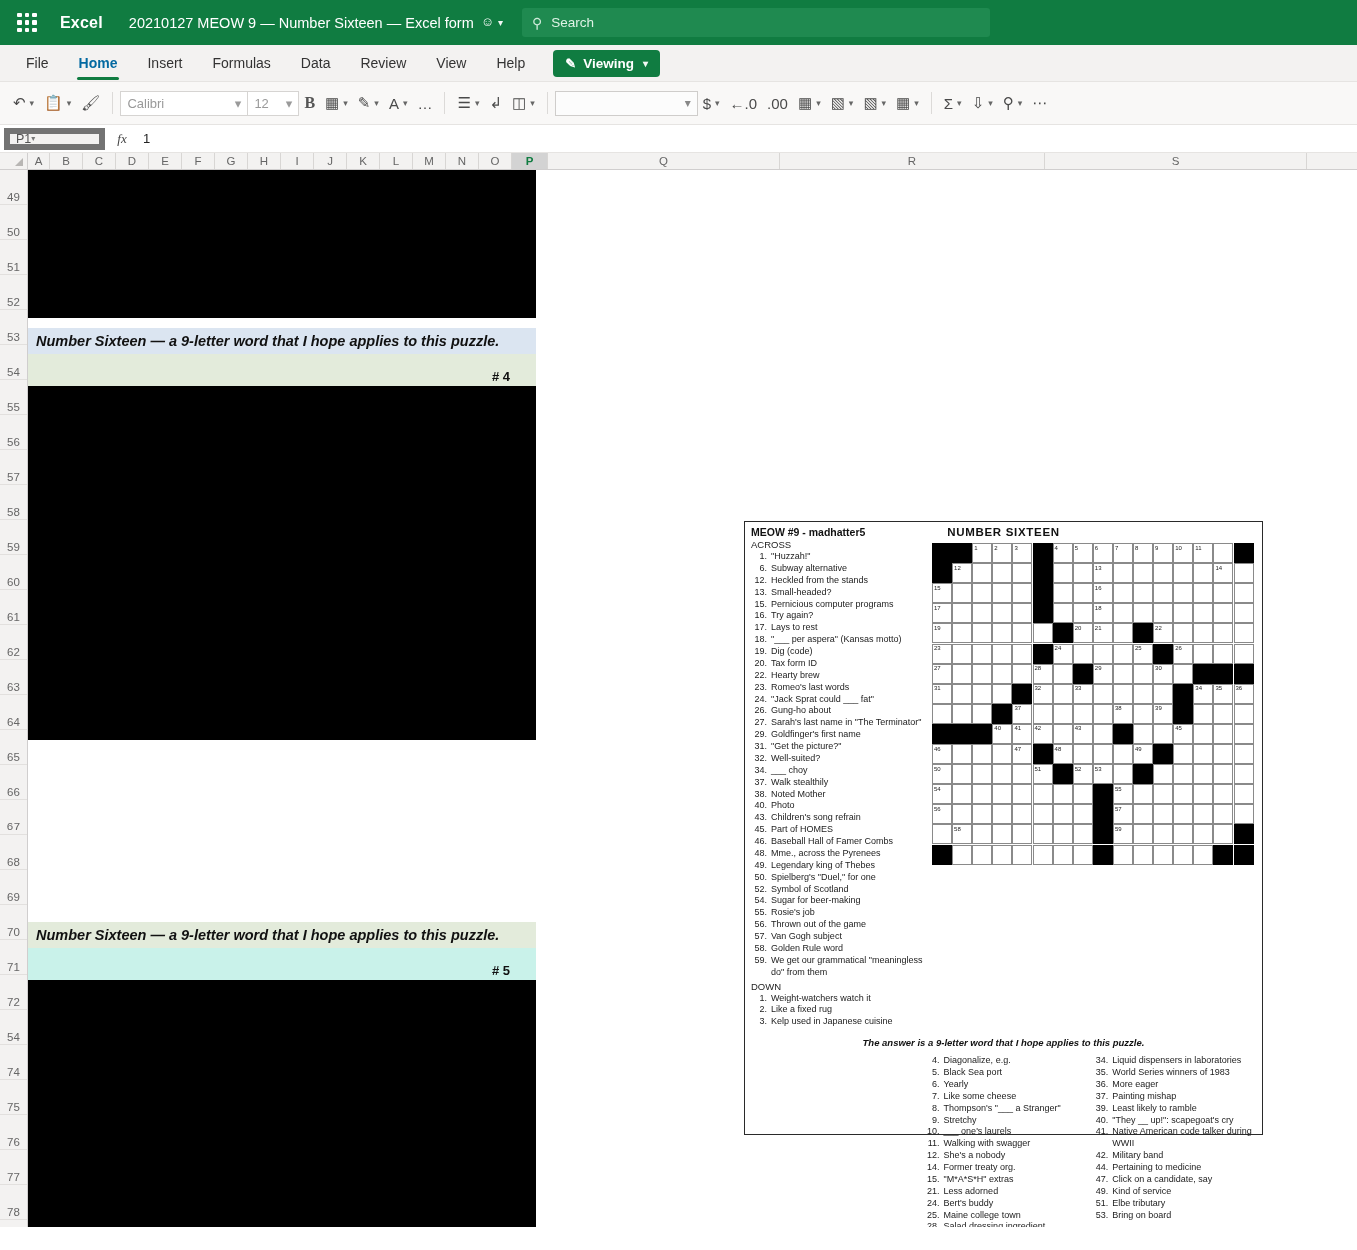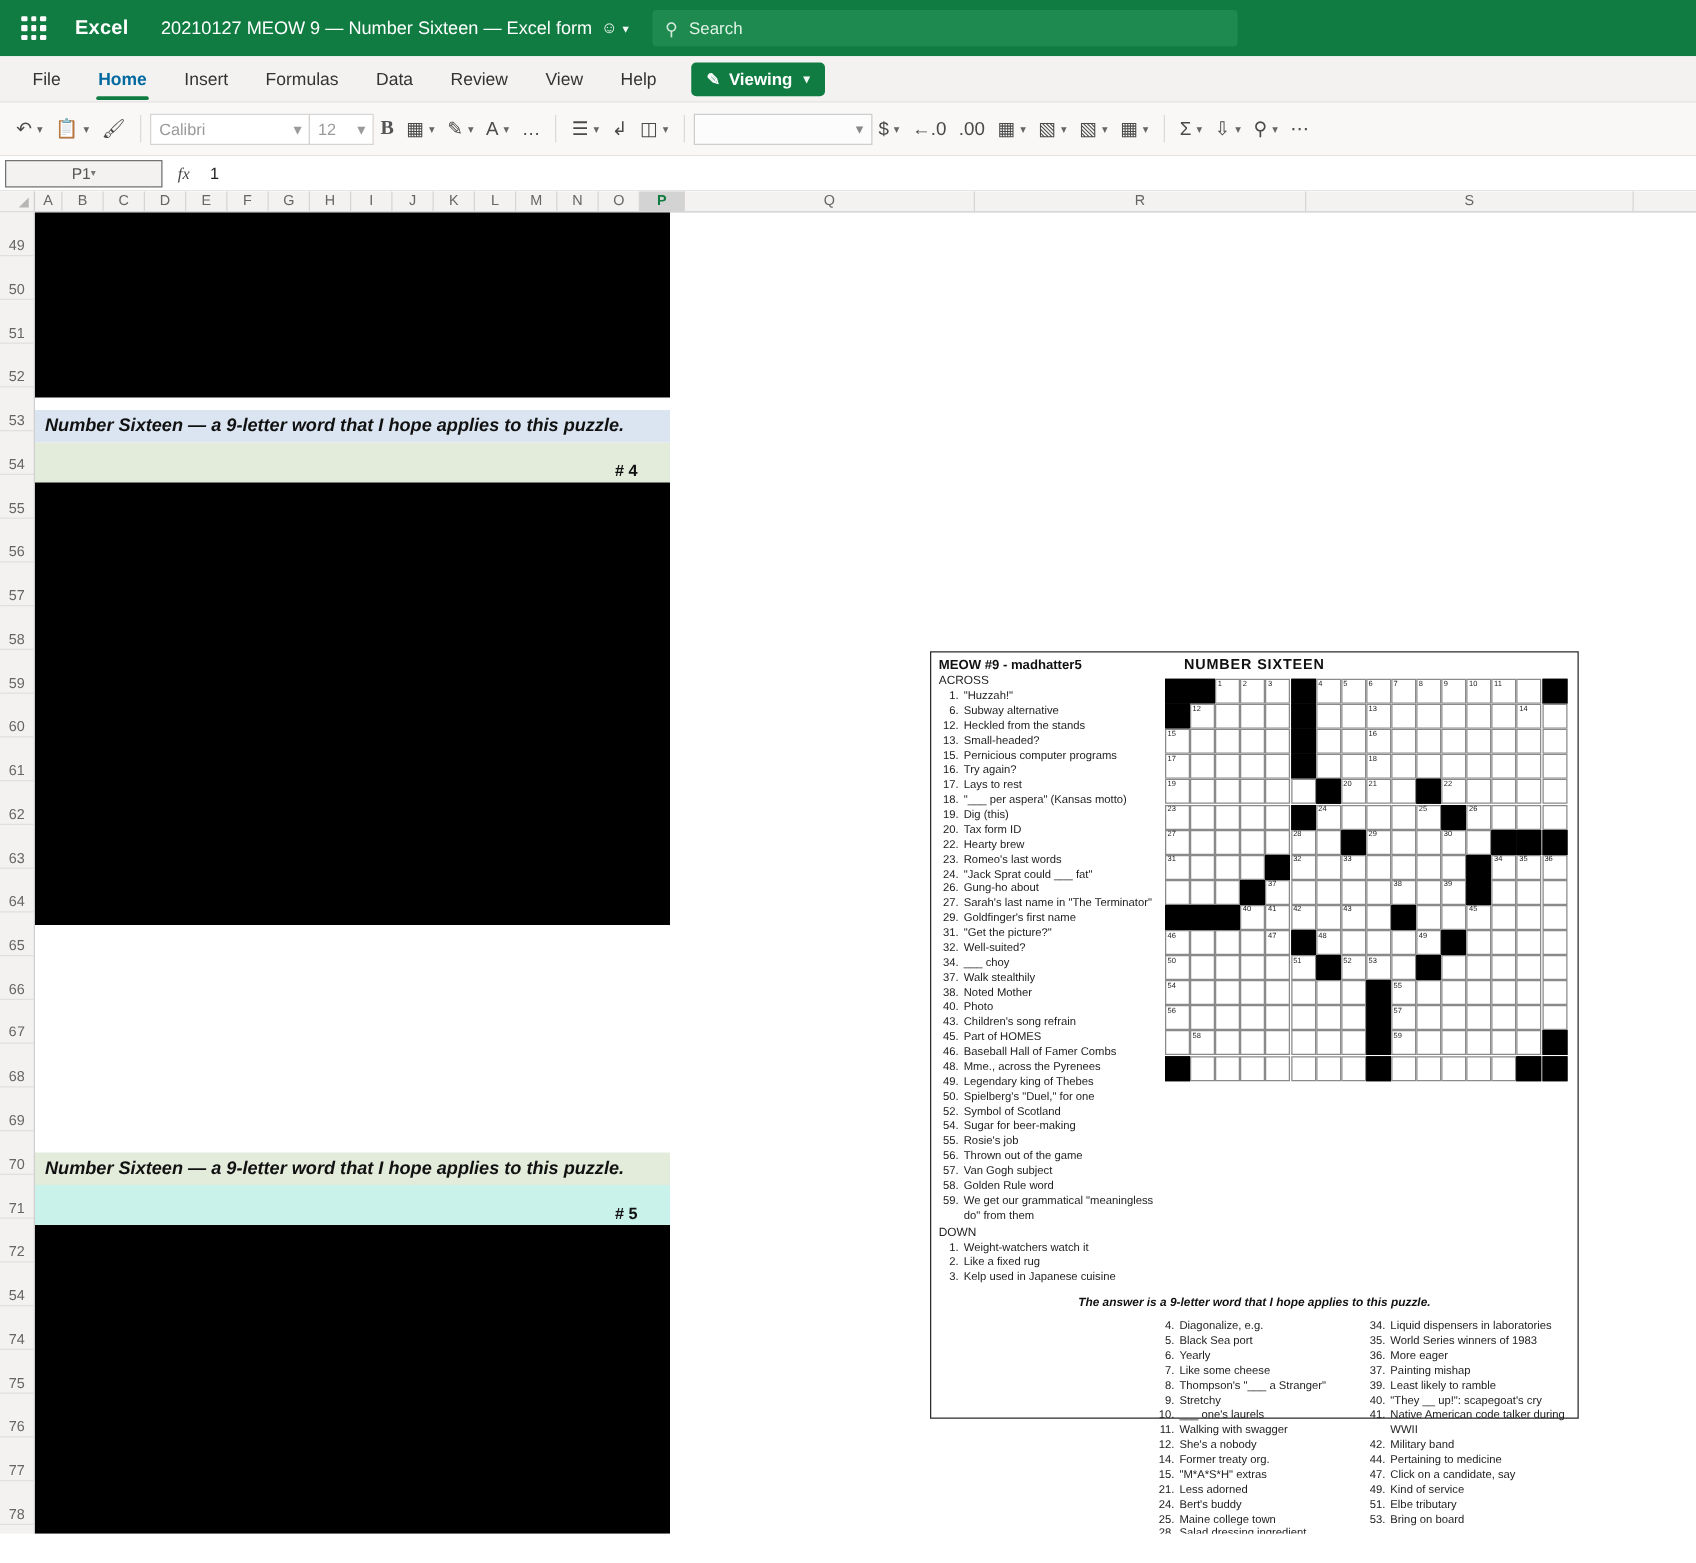--- a/index.html
+++ b/index.html
@@ -76,23 +76,23 @@
     width:143px; height:25px; border:1px solid #cfcdcb; background:#fcfcfc;
     display:flex; align-items:center; padding:0 6px; font-size:12px; color:#888;
     justify-content:flex-end; cursor:pointer;
   }
   .bold-b { font-weight:bold; font-size:16px; color:#555; font-family:"Liberation Serif", serif; }
 
   
   .formulabar { height:28px; background:#fff; display:flex; align-items:center;
     border-bottom:1px solid #e6e4e2; }
   .namebox {
-    width:126px; height:22px; margin-left:4px; background:#f3f2f1;
-    border:1px solid #737373; display:flex; align-items:center; padding:0 6px;
-    font-size:12.5px; color:#555; justify-content:center; cursor:pointer;
+    width:101px; height:22px; margin-left:4px; background:#f3f2f1;
+    border:6px solid #737373; display:flex; align-items:center; padding:0 6px;
+    font-size:12.5px; color:#555; justify-content:flex-start; cursor:pointer;
   }
   .namebox .dd { font-size:8px; color:#777; }
   .fx { width:34px; text-align:center; font-size:13px; font-style:italic;
         font-family:"Liberation Serif", serif; color:#444; cursor:pointer; }
   .fbar-input { flex:1; font-size:13px; color:#222; padding-left:4px; cursor:text; }
 
   
   .gridwrap { position:relative; height:1074px; background:#fff; overflow:hidden; }
   .colhdr { height:17px; display:flex; background:#f3f2f1; border-bottom:1px solid #d0cece;
     font-size:11.5px; color:#666; }
@@ -403,21 +403,21 @@
             <div class="clue">
               <span class="n">17.</span>
               <span class="t">Lays to rest</span>
             </div>
             <div class="clue">
               <span class="n">18.</span>
               <span class="t">"___ per aspera" (Kansas motto)</span>
             </div>
             <div class="clue">
               <span class="n">19.</span>
-              <span class="t">Dig (this)</span>
+              <span class="t">Dig (code)</span>
             </div>
             <div class="clue">
               <span class="n">20.</span>
               <span class="t">Tax form ID</span>
             </div>
             <div class="clue">
               <span class="n">22.</span>
               <span class="t">Hearty brew</span>
             </div>
             <div class="clue">

